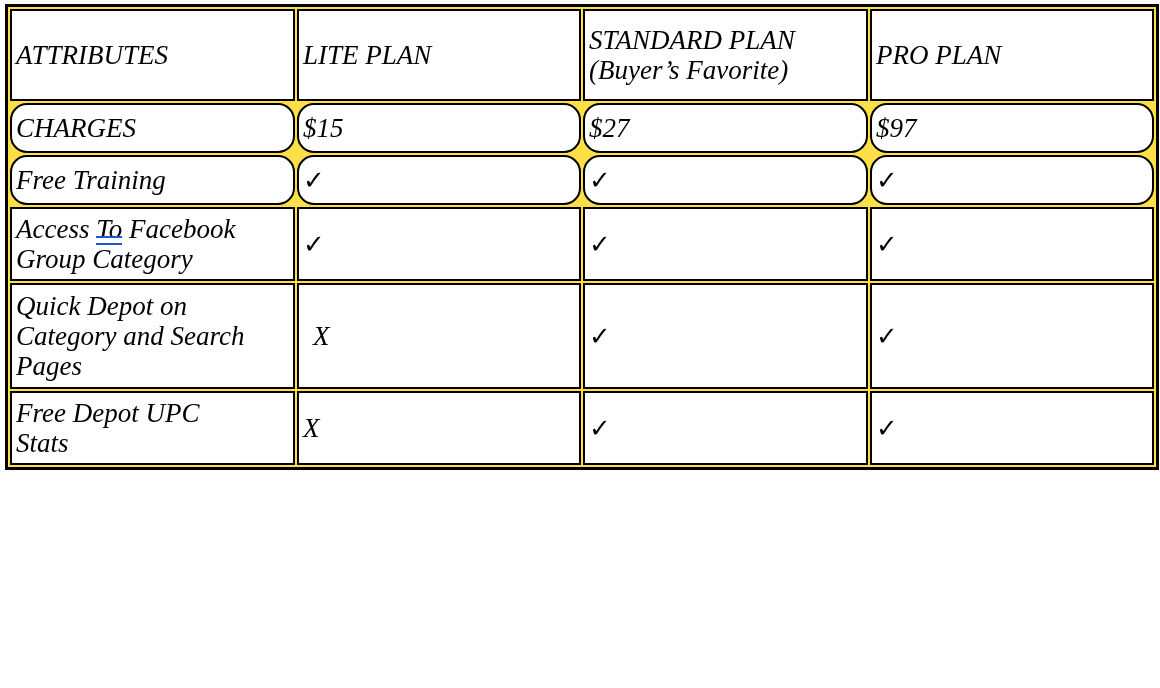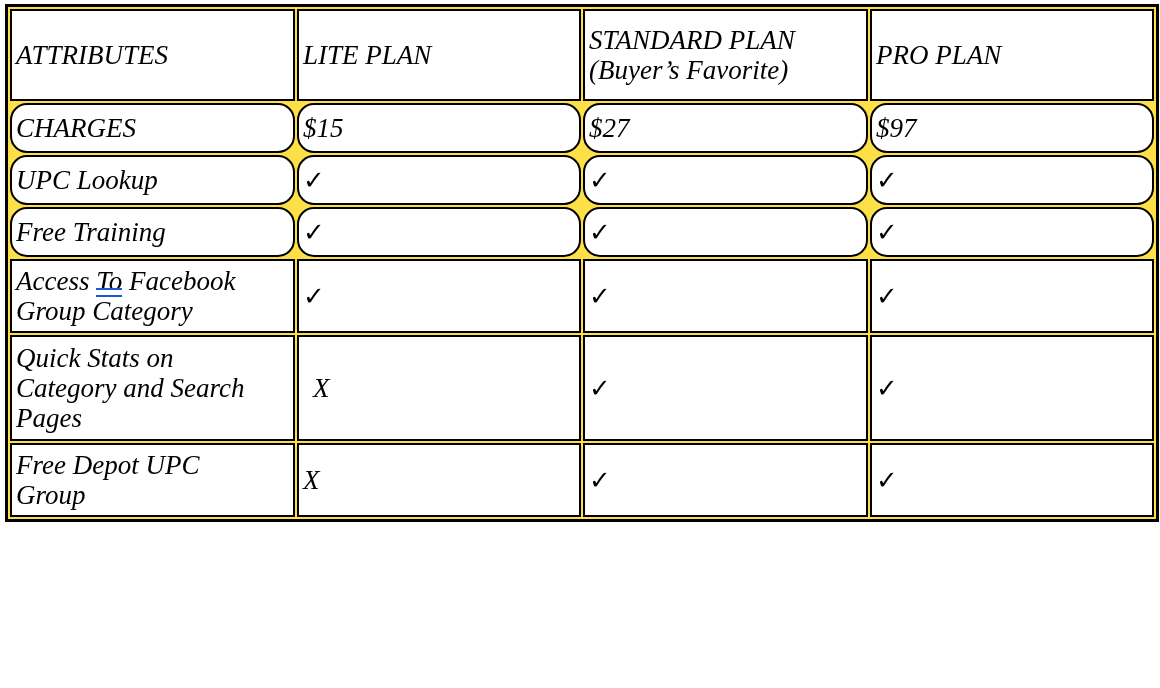--- a/index.html
+++ b/index.html
@@ -133,34 +133,20 @@
         </td>
         <td>
           <span>$27</span>
         </td>
         <td>
           <span>$97</span>
         </td>
       </tr>
 
 
-      <tr class="r-std">
-        <td>
-          <span>UPC Lookup</span>
-        </td>
-        <td>
-          <span class="mark-check">✓</span>
-        </td>
-        <td>
-          <span class="mark-check">✓</span>
-        </td>
-        <td>
-          <span class="mark-check">✓</span>
-        </td>
-      </tr>
 
 
 
       <tr class="r-std">
         <td>
           <span>Free Training</span>
         </td>
         <td>
           <span class="mark-check">✓</span>
         </td>
@@ -183,39 +169,39 @@
         <td>
           <span class="mark-check">✓</span>
         </td>
         <td>
           <span class="mark-check">✓</span>
         </td>
       </tr>
 
       <tr class="r-tall3">
         <td>
-          <span>Quick Stats on</span>
+          <span>Quick Depot on</span>
           <span class="plan-sub">Category and Search</span>
           <span class="plan-sub">Pages</span>
         </td>
         <td>
           <span class="mark-x indent-x">X</span>
         </td>
         <td>
           <span class="mark-check">✓</span>
         </td>
         <td>
           <span class="mark-check">✓</span>
         </td>
       </tr>
 
       <tr class="r-tall2">
         <td>
           <span>Free Depot UPC</span>
-          <span class="plan-sub">Group</span>
+          <span class="plan-sub">Stats</span>
         </td>
         <td>
           <span class="mark-x">X</span>
         </td>
         <td>
           <span class="mark-check">✓</span>
         </td>
         <td>
           <span class="mark-check">✓</span>
         </td>

